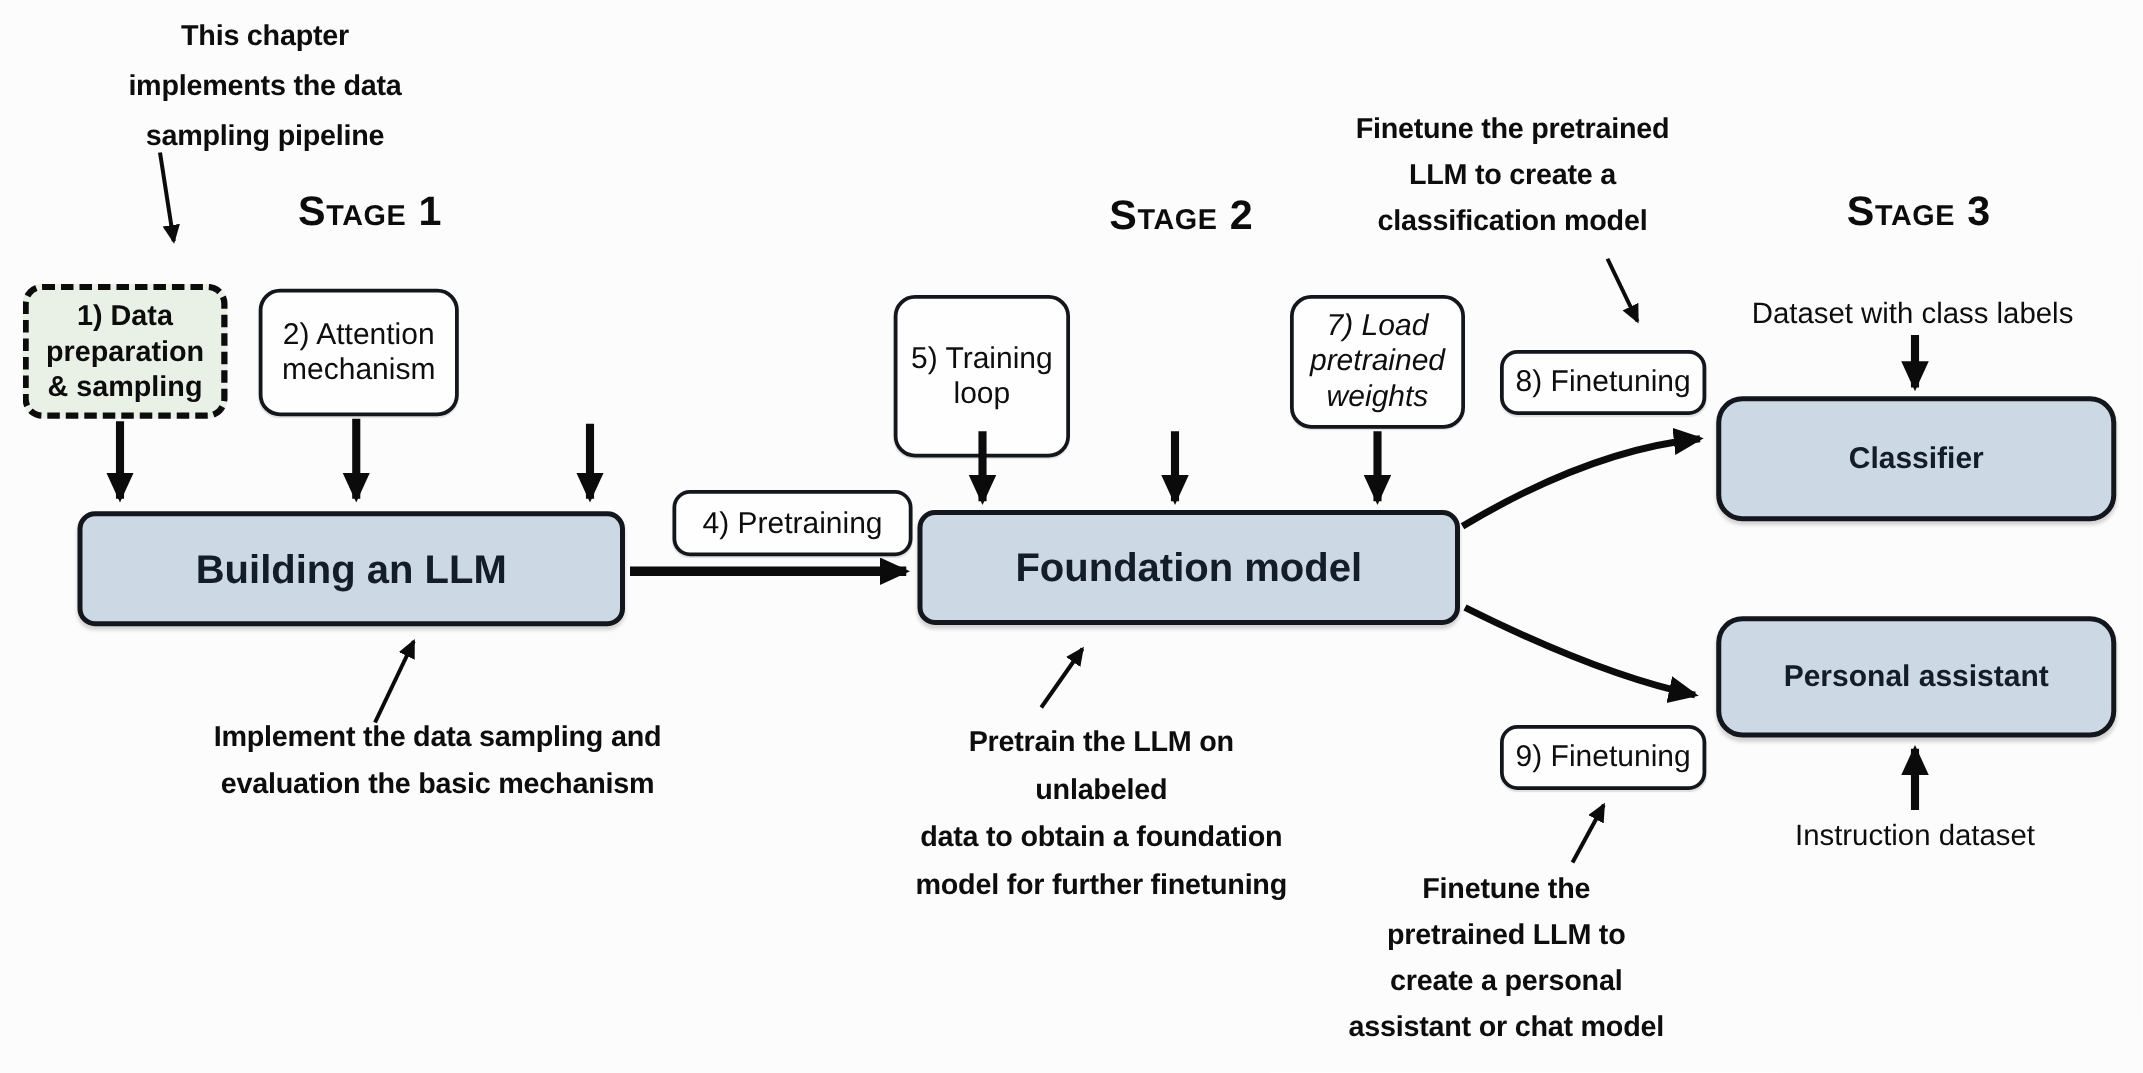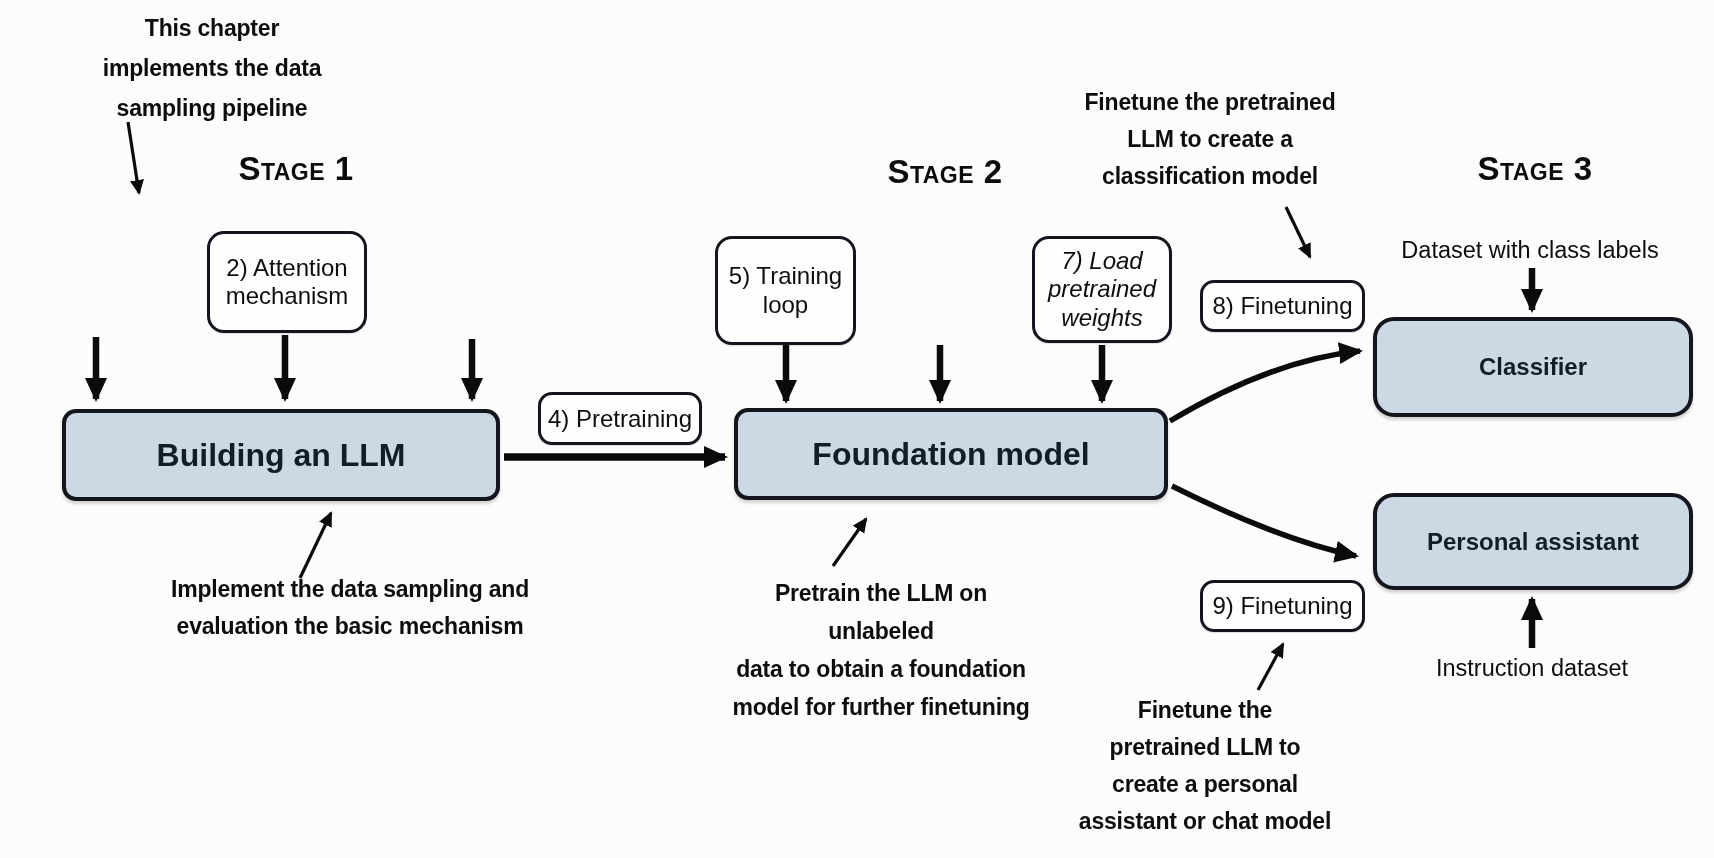--- a/index.html
+++ b/index.html
@@ -107,30 +107,33 @@
 LLM to create a
 classification model</div>
   <div class="note note-bold lh-37" style="left:1065px; top:692px; width:280px;">Finetune the
 pretrained LLM to
 create a personal
 assistant or chat model</div>
 
   <div class="note note-plain" style="left:1380px; top:237px; width:300px;">Dataset with class labels</div>
   <div class="note note-plain" style="left:1392px; top:655px; width:280px;">Instruction dataset</div>
 
+  <div class="box box-dashed" style="left:18px; top:227px; width:164px; height:108px;">1) Data
+preparation
+&amp; sampling</div>
   <div class="box box-white" style="left:207px; top:231px; width:160px; height:102px;">2) Attention
 mechanism</div>
 
-  <div class="box box-white" style="left:715px; top:236px; width:141px; height:109px;">5) Training
+  <div class="box box-white" style="left:715px; top:236px; width:141px; height:130px;">5) Training
 loop</div>
   <div class="box box-white" style="left:1032px; top:236px; width:140px; height:107px;font-style:italic;">7) Load
 pretrained
 weights</div>
 
-  <div class="box box-pill" style="left:538px; top:392px; width:164px; height:53px;">4) Pretraining</div>
+  <div class="box box-pill" style="left:538px; top:392px; width:192px; height:53px;">4) Pretraining</div>
   <div class="box box-pill" style="left:1200px; top:280px; width:165px; height:52px;">8) Finetuning</div>
   <div class="box box-pill" style="left:1200px; top:580px; width:165px; height:52px;">9) Finetuning</div>
 
   <div class="box box-blue fs-32" style="left:62px; top:409px; width:438px; height:92px;">Building an LLM</div>
   <div class="box box-blue fs-32" style="left:734px; top:408px; width:434px; height:92px;">Foundation model</div>
   <div class="box box-blue fs-30" style="left:1373px; top:317px; width:320px; height:100px;">Classifier</div>
   <div class="box box-blue fs-30" style="left:1373px; top:493px; width:320px; height:97px;">Personal assistant</div>
 
   <svg class="overlay" width="1714" height="858" viewBox="0 0 1714 858">
     <defs>

